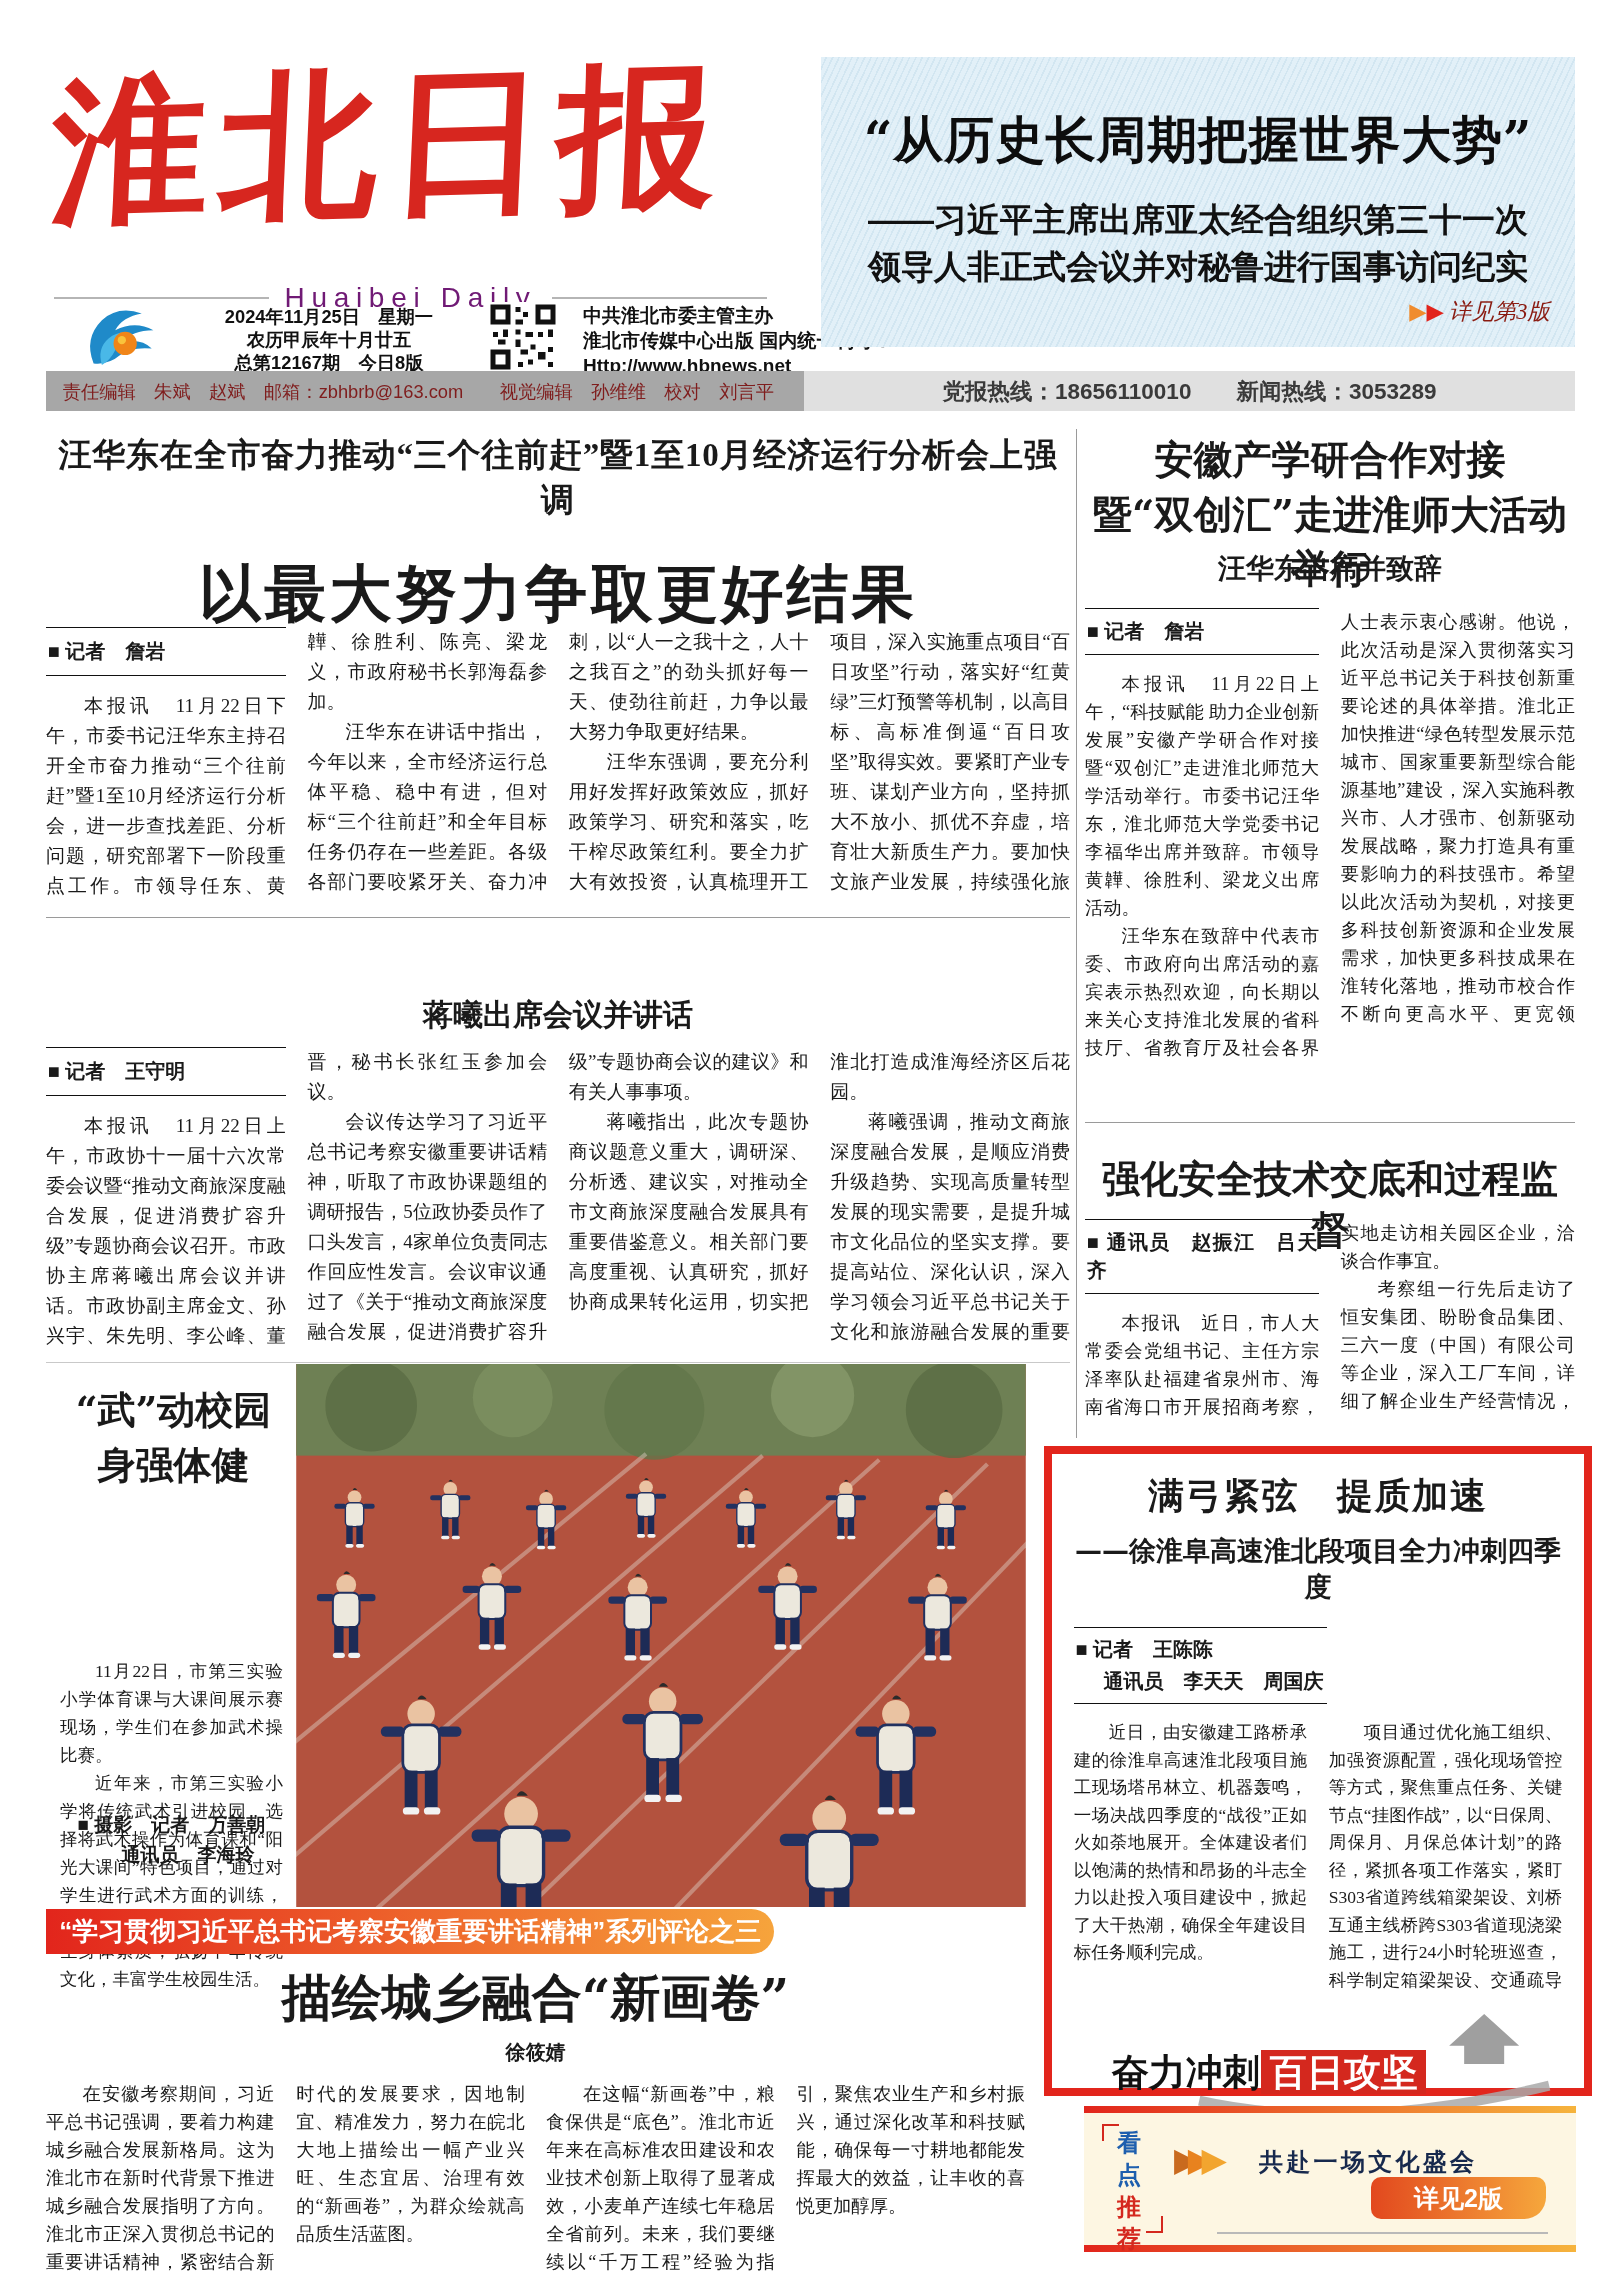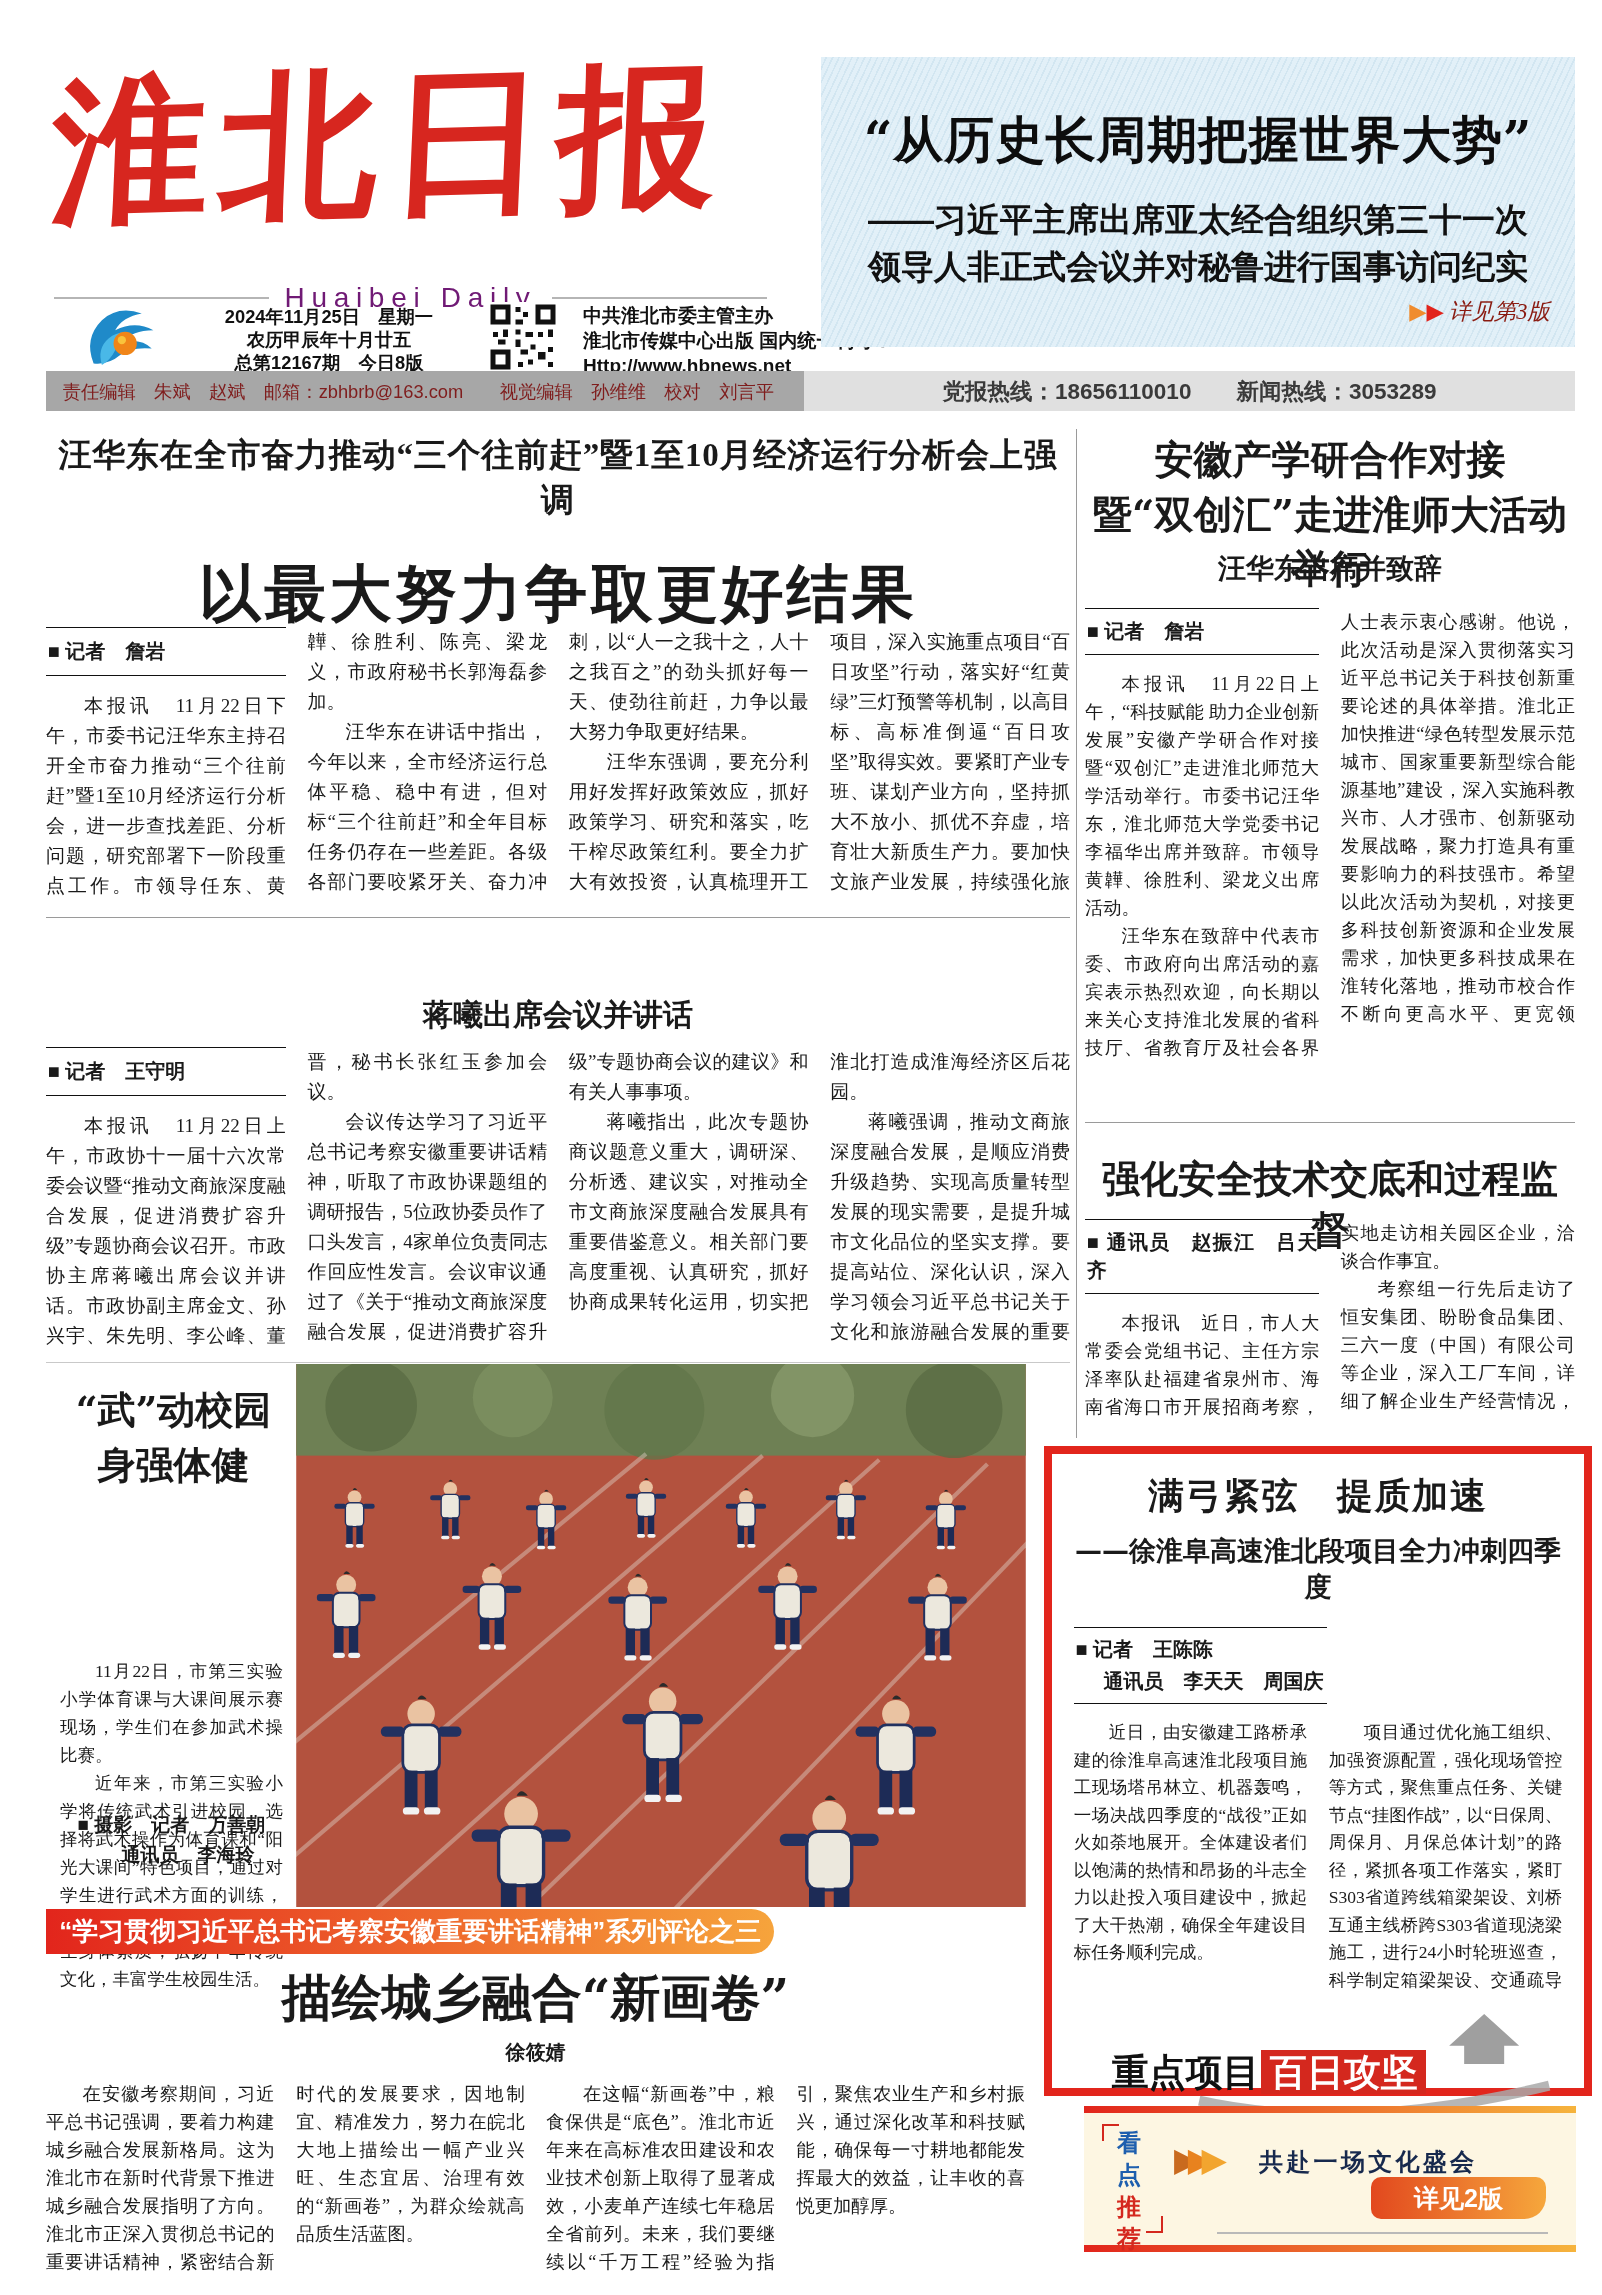--- a/index.html
+++ b/index.html
@@ -273,21 +273,21 @@
         <p>近日，由安徽建工路桥承建的徐淮阜高速淮北段项目施工现场塔吊林立、机器轰鸣，一场决战四季度的“战役”正如火如荼地展开。全体建设者们以饱满的热情和昂扬的斗志全力以赴投入项目建设中，掀起了大干热潮，确保全年建设目标任务顺利完成。</p>
         <p>项目通过优化施工组织、加强资源配置，强化现场管控等方式，聚焦重点任务、关键节点“挂图作战”，以“日保周、周保月、月保总体计划”的路径，紧抓各项工作落实，紧盯S303省道跨线箱梁架设、刘桥互通主线桥跨S303省道现浇梁施工，进行24小时轮班巡查，科学制定箱梁架设、交通疏导及安全防护措施，强化安全技术交底和过程监督，全面筑牢安全防线。</p>
       </div>
 
     <div class="badge">
       <svg class="abs" style="left:25px;top:-3.3px;" width="467" height="110" viewBox="0 0 560 132">
         <path d="M420 44 L462 6 L504 44 L486 44 L486 66 L438 66 L438 44 Z" fill="#9f9f9f"></path>
         <path d="M120 110 Q300 150 540 92" stroke="#a9a9a9" stroke-width="12" fill="none" opacity="0.85"></path>
       </svg>
       <div class="txt">
-        <span class="b1">重点项目</span><span class="b2">百日攻坚</span>
+        <span class="b1">奋力冲刺</span><span class="b2">百日攻坚</span>
       </div>
     </div>
   </div>
 
   <div class="abs obanner" style="left:46px;top:1909px;width:715px;height:45px;">
     <span>“学习贯彻习近平总书记考察安徽重要讲话精神”系列评论之三</span>
   </div>
   <div class="abs serifh center" style="left:46px;top:1965px;width:979px;font-size:50px;">描绘城乡融合“新画卷”</div>
   <div class="abs colbody" style="left:46px;top:2080px;width:979px;height:197px;column-count:4;font-size:18.3px;line-height:28px;">
       <p>在安徽考察期间，习近平总书记强调，要着力构建城乡融合发展新格局。这为淮北市在新时代背景下推进城乡融合发展指明了方向。淮北市正深入贯彻总书记的重要讲话精神，紧密结合新时代的发展要求，因地制宜、精准发力，努力在皖北大地上描绘出一幅产业兴旺、生态宜居、治理有效的“新画卷”，为群众绘就高品质生活蓝图。</p>

